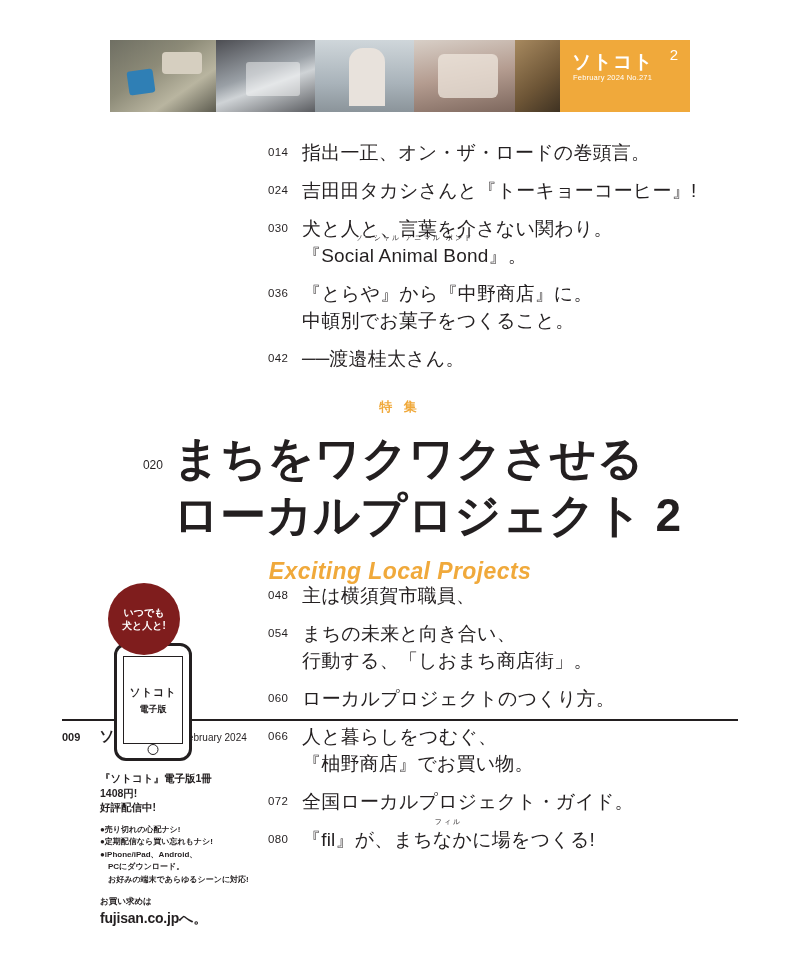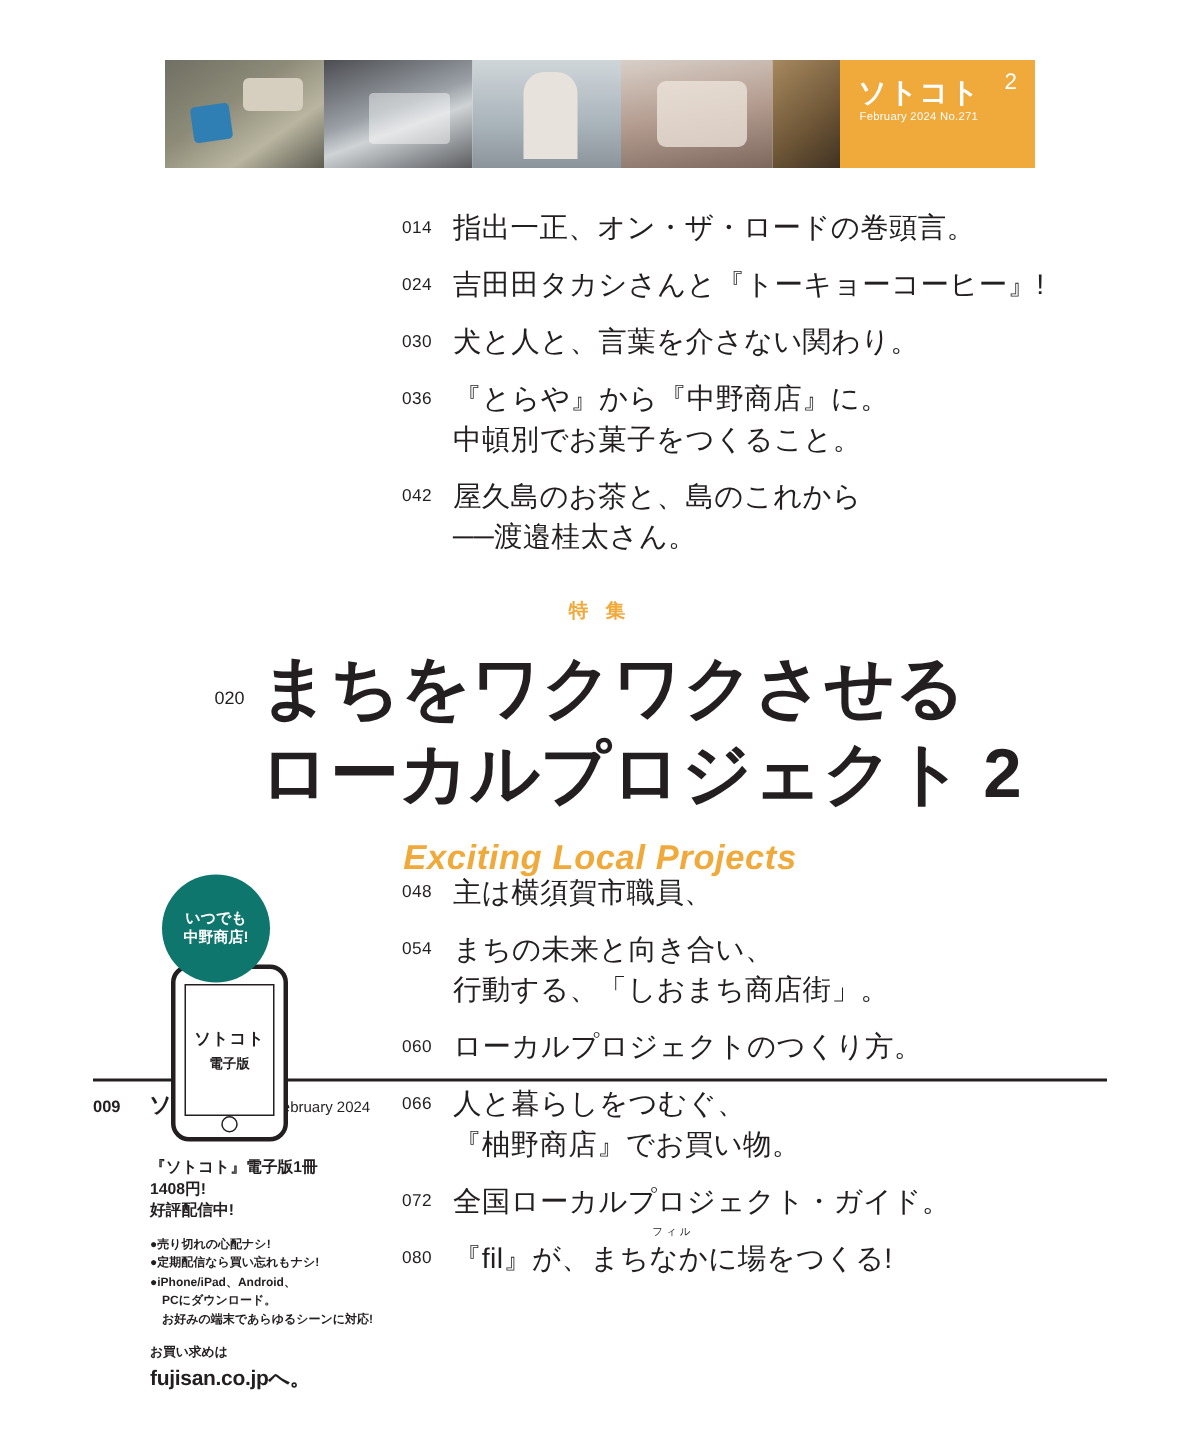--- a/index.html
+++ b/index.html
@@ -217,21 +217,21 @@
   .promo {
     position: absolute;
     left: 100px;
     top: 583px;
     width: 120px;
   }
   .promo-badge {
     width: 72px;
     height: 72px;
     border-radius: 50%;
-    background: #0f766e;
+    background: #7f1d1d;
     color: #ffffff;
     font-size: 10px;
     font-weight: 700;
     line-height: 1.35;
     display: flex;
     align-items: center;
     justify-content: center;
     text-align: center;
     margin-left: 8px;
     position: relative;
@@ -355,35 +355,40 @@
       <div class="toc-num">024</div>
       <div class="toc-lines">
         <div class="toc-line">吉田田タカシさんと『トーキョーコーヒー』!</div>
       </div>
     </div>
 
     <div class="toc-item">
       <div class="toc-num">030</div>
       <div class="toc-lines">
         <div class="toc-line">犬と人と、言葉を介さない関わり。</div>
+        <div class="toc-line">
+          <span class="ruby-wrap">
+            <span class="ruby-text">ソーシャル アニマル ボンド</span>
+            <span>『Social Animal Bond』。</span>
+          </span>
+        </div>
       </div>
     </div>
 
     <div class="toc-item">
       <div class="toc-num">036</div>
       <div class="toc-lines">
         <div class="toc-line">『とらや』から『中野商店』に。</div>
         <div class="toc-line">中頓別でお菓子をつくること。</div>
       </div>
     </div>
 
     <div class="toc-item">
       <div class="toc-num">042</div>
       <div class="toc-lines">
-        <div class="toc-line">屋久島のお茶と、島のこれから</div>
         <div class="toc-line">──渡邉桂太さん。</div>
       </div>
     </div>
 
   </div>
 
   <div class="feature">
     <div class="feature-kicker">特 集</div>
     <div class="feature-title-row">
       <div class="feature-num">020</div>
@@ -445,21 +450,21 @@
         </div>
       </div>
     </div>
 
   </div>
 
   <div class="promo">
     <div class="promo-badge">
       <div>
         <span>いつでも</span><br>
-        <span>中野商店!</span>
+        <span>犬と人と!</span>
       </div>
     </div>
     <div class="promo-phone">
       <div class="promo-phone-screen">
         <div class="promo-phone-logo">ソトコト</div>
         <div class="promo-phone-sub">電子版</div>
       </div>
       <div class="promo-phone-home"></div>
     </div>
     <div class="promo-price">

